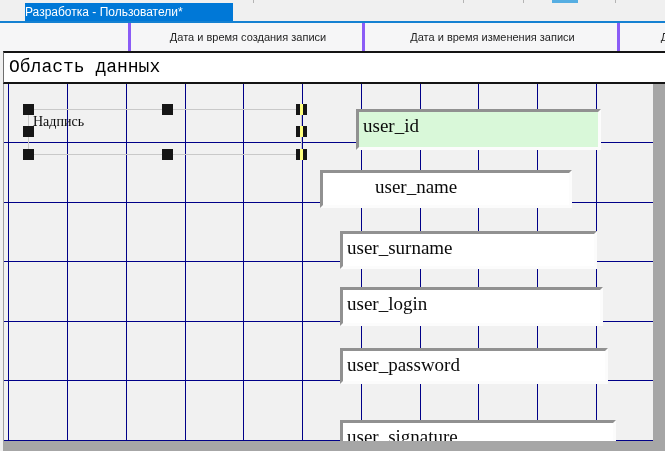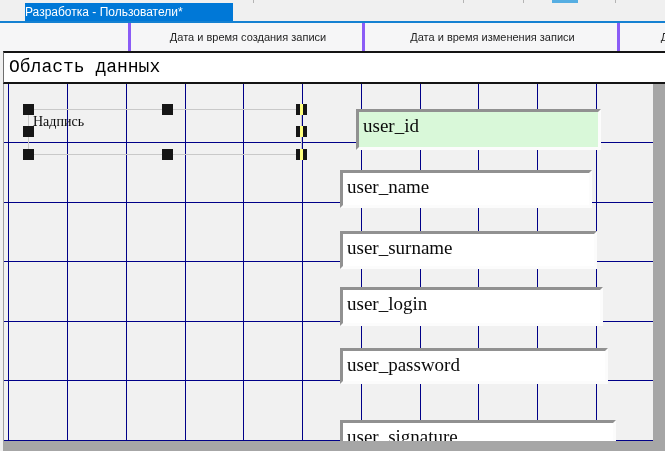--- a/index.html
+++ b/index.html
@@ -127,21 +127,21 @@
       <div class="handle" style="left: 162px; top: 149px;"></div>
       <div class="handle" style="left: 296px; top: 149px;">
         <div class="ystripe"></div>
       </div>
     </div>
 
   <div id="fields">
       <div class="field hl" style="left: 340px; top: 109px; width: 245px; height: 41px; margin-left: 16px;">
         <span class="ftext">user_id</span>
       </div>
-      <div class="field" style="left: 340px; top: 170px; width: 252px; height: 38px;">
+      <div class="field" style="left: 320px; top: 170px; width: 252px; height: 38px; padding-left: 48px;">
         <span class="ftext">user_name</span>
       </div>
       <div class="field" style="left: 340px; top: 231px; width: 257px; height: 38px;">
         <span class="ftext">user_surname</span>
       </div>
       <div class="field" style="left: 340px; top: 287px; width: 263px; height: 39px;">
         <span class="ftext">user_login</span>
       </div>
       <div class="field" style="left: 340px; top: 348px; width: 268px; height: 36px;">
         <span class="ftext">user_password</span>

